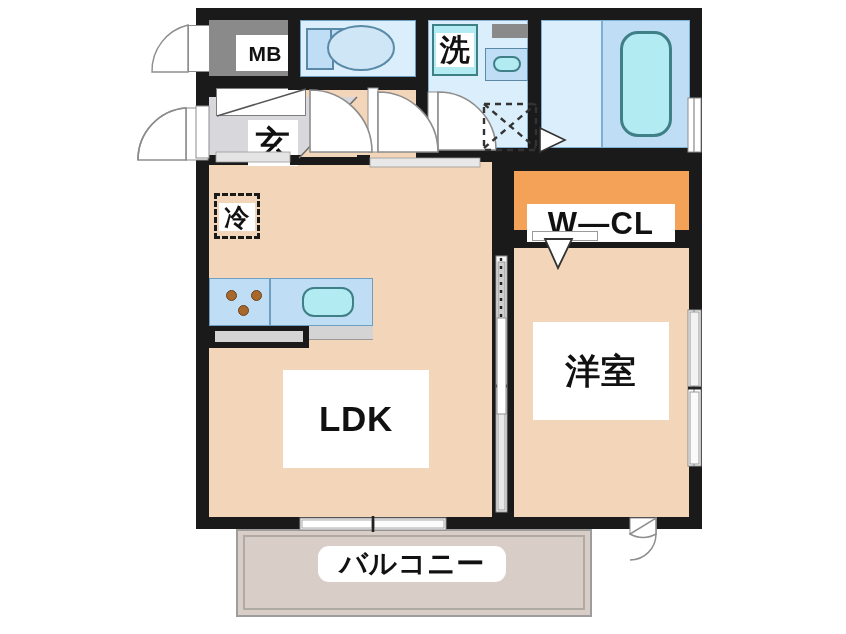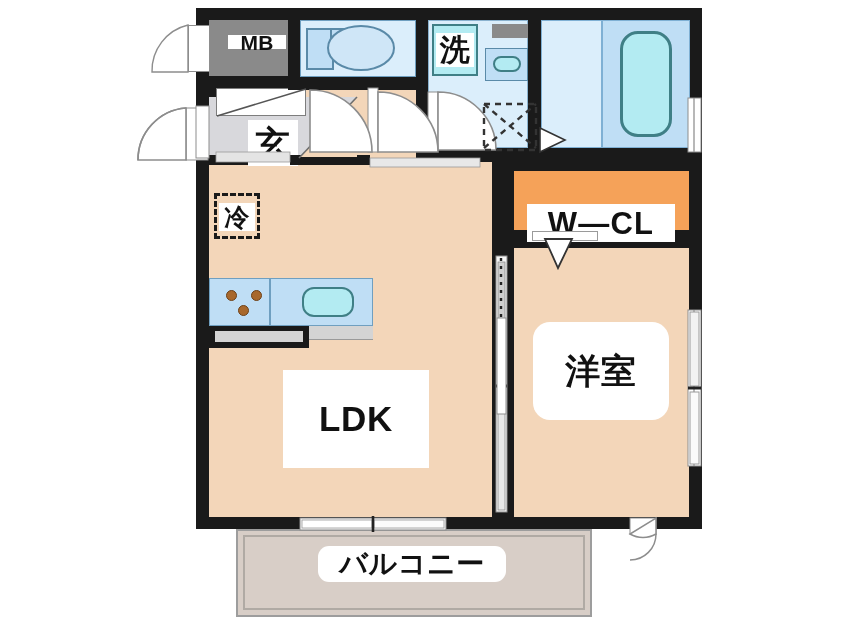--- a/index.html
+++ b/index.html
@@ -20,21 +20,21 @@
   .balcony{background:#d8cec7;}
   .white{background:#ffffff;}
   
   .lbl{position:absolute;background:#ffffff;color:#111;display:flex;align-items:center;justify-content:center;
        font-weight:700;line-height:1;letter-spacing:0.02em;white-space:nowrap;}
   .lbl-mb{font-size:21px;letter-spacing:0.01em;}
   .lbl-sen{font-size:30px;}
   .lbl-rei{font-size:25px;}
   .lbl-gen{font-size:34px;}
   .lbl-wcl{font-size:31px;letter-spacing:0.04em;margin-top:22px;}
-  .lbl-room{font-size:35px;line-height:1.12;flex-direction:column;border-radius:17px;}
+  .lbl-room{font-size:35px;line-height:1.12;flex-direction:column;}
   .lbl-ldk{font-size:35px;line-height:1.12;flex-direction:column;}
   .lbl-bal{font-size:28px;letter-spacing:0.02em;}
   .dashed{border:3px dashed #1a1a1a;background:transparent;}
   svg.ov{position:absolute;left:0;top:0;width:846px;height:634px;pointer-events:none;}
 </style>
 </head>
 <body>
 
 <div id="stage">
 
@@ -60,21 +60,21 @@
 
   <div class="abs entry" style="left:209px;top:97px;width:148px;height:60px;"></div>
   <div class="abs wall" style="left:209px;top:155px;width:150px;height:10px;"></div>
   <div class="abs wall" style="left:209px;top:86px;width:10px;height:11px;"></div>
   <div class="lbl lbl-gen" style="left:248px;top:120px;width:50px;height:46px;">玄</div>
 
   <div class="abs white" style="left:216px;top:88px;width:90px;height:28px;border:1px solid #7d7d7d;"></div>
 
   <div class="abs wall" style="left:196px;top:8px;width:104px;height:80px;"></div>
   <div class="abs grey-box" style="left:209px;top:20px;width:79px;height:56px;"></div>
-  <div class="lbl lbl-mb" style="left:228px;top:35px;width:58px;height:14px;text-align:center;">MB</div>
+  <div class="lbl lbl-mb" style="left:236px;top:35px;width:58px;height:36px;text-align:center;">MB</div>
 
   <div class="abs white" style="left:188px;top:25px;width:22px;height:47px;border:1px solid #8d8d8d;"></div>
 
   <div class="abs wall" style="left:288px;top:8px;width:140px;height:82px;"></div>
   <div class="abs water-pale" style="left:300px;top:20px;width:116px;height:57px;border:1px solid #6f9fc0;"></div>
 
   <div class="abs water" style="left:306px;top:28px;width:28px;height:42px;border:2px solid #5a8aa8;"></div>
 
   <div class="abs water" style="left:330px;top:28px;width:18px;height:14px;border:2px solid #5a8aa8;"></div>
 

